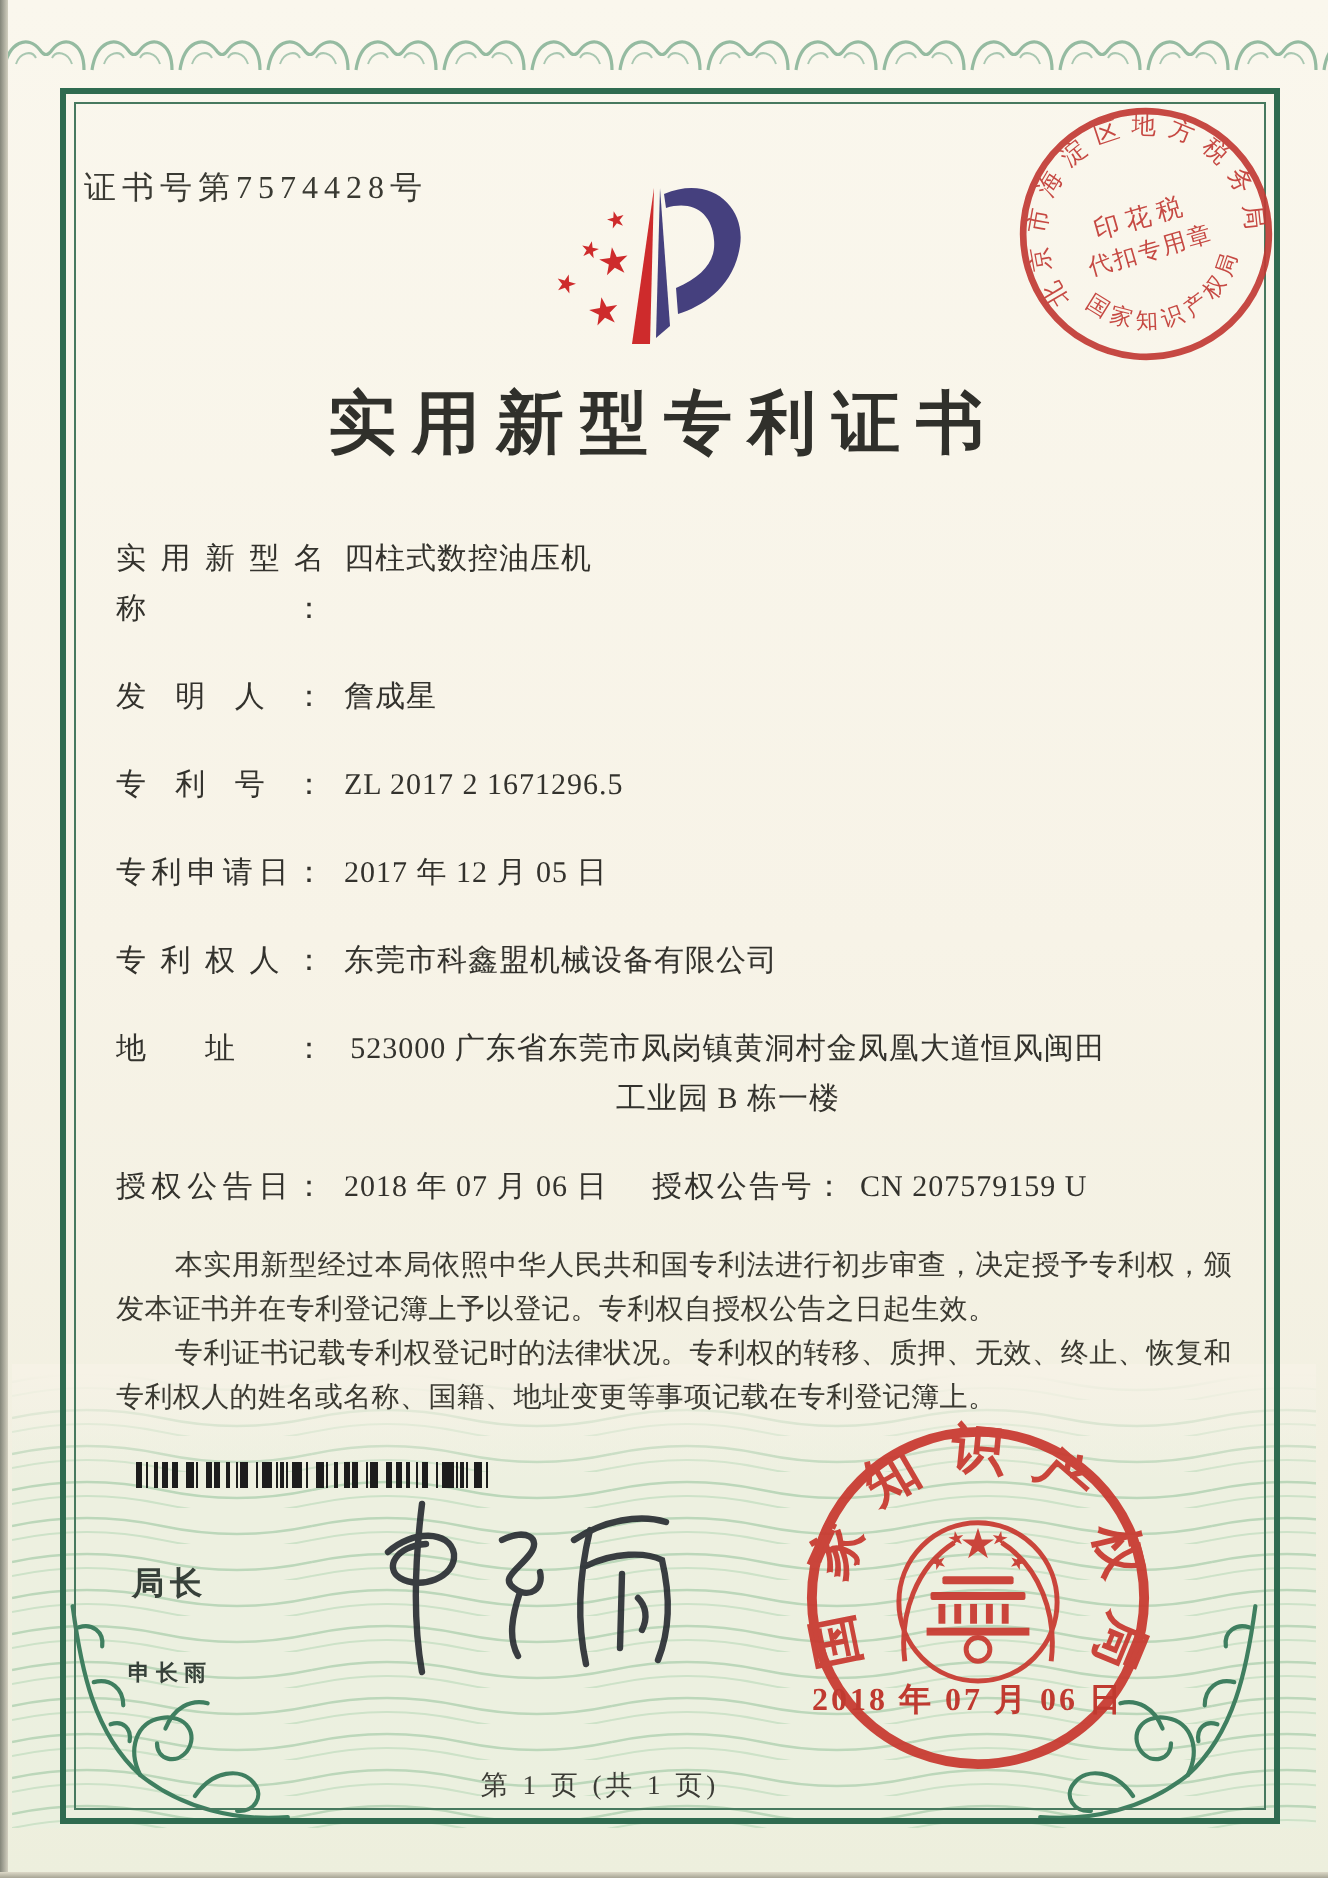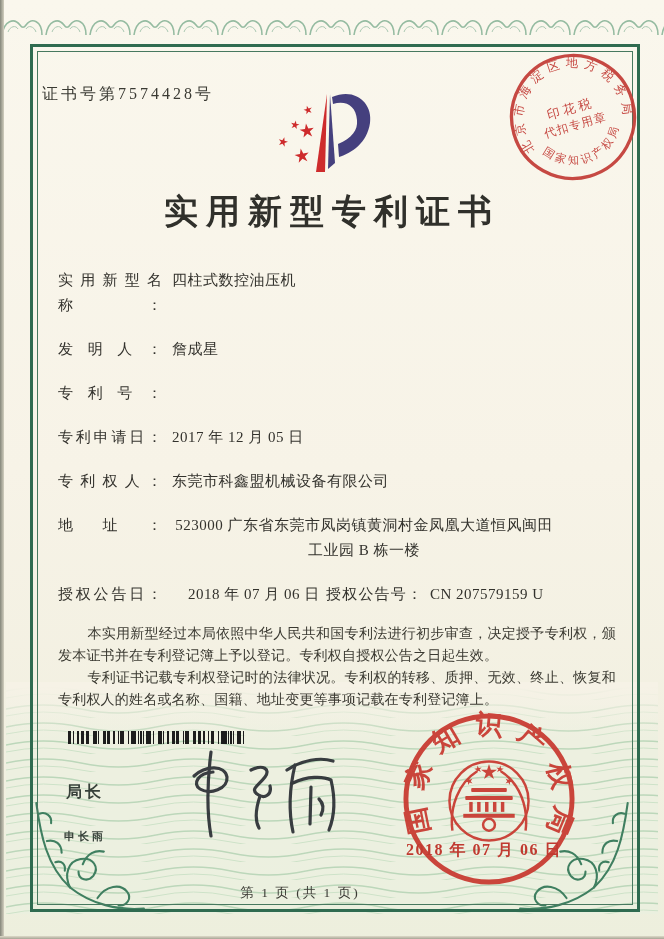--- a/index.html
+++ b/index.html
@@ -29,21 +29,21 @@
   .tax-stamp{left:506px;top:50px;width:134px;height:134px;transform:rotate(-16deg);opacity:.92;}
   .title{left:0;right:0;top:189px;text-align:center;font-size:34px;font-weight:700;
     letter-spacing:8px;color:#30302b;}
   
   .content{left:58px;top:268px;width:558px;}
   .frow{display:flex;margin-bottom:19px;font-size:15px;line-height:25px;}
   .flabel{flex:0 0 104px;text-align:justify;text-align-last:justify;}
   .fvalue{margin-left:10px;letter-spacing:.5px;}
   .frow.addr .fvalue{width:384px;text-align:center;}
   .grant{display:flex;font-size:15px;line-height:25px;margin-bottom:4px;}
-  .gpair1{display:flex;width:268px;gap:16px;}
+  .gpair1{display:flex;width:268px;}
   .gpair2{display:flex;}
   .gpair2 .flabel{flex:0 0 96px;}
   .gpair2 .fvalue{margin-left:8px;font-family:Liberation Serif, serif;}
   
   .paras{margin-top:16px;}
   .paras p{margin:0;font-size:14px;line-height:22px;text-indent:2.1em;
     text-align:justify;letter-spacing:.2px;color:#3a3931;}
   
   .barcode{left:68px;top:731px;width:176px;height:13px;
     background:
@@ -151,20 +151,21 @@
   <div class="frow">
     <span class="flabel">实用新型名称：</span>
     <span class="fvalue">四柱式数控油压机</span>
   </div>
   <div class="frow">
     <span class="flabel">发明人：</span>
     <span class="fvalue">詹成星</span>
   </div>
   <div class="frow">
     <span class="flabel">专利号：</span>
+    <span class="fvalue">ZL 2017 2 1671296.5</span>
   </div>
   <div class="frow">
     <span class="flabel">专利申请日：</span>
     <span class="fvalue">2017 年 12 月 05 日</span>
   </div>
   <div class="frow">
     <span class="flabel">专利权人：</span>
     <span class="fvalue">东莞市科鑫盟机械设备有限公司</span>
   </div>
   <div class="frow addr">

